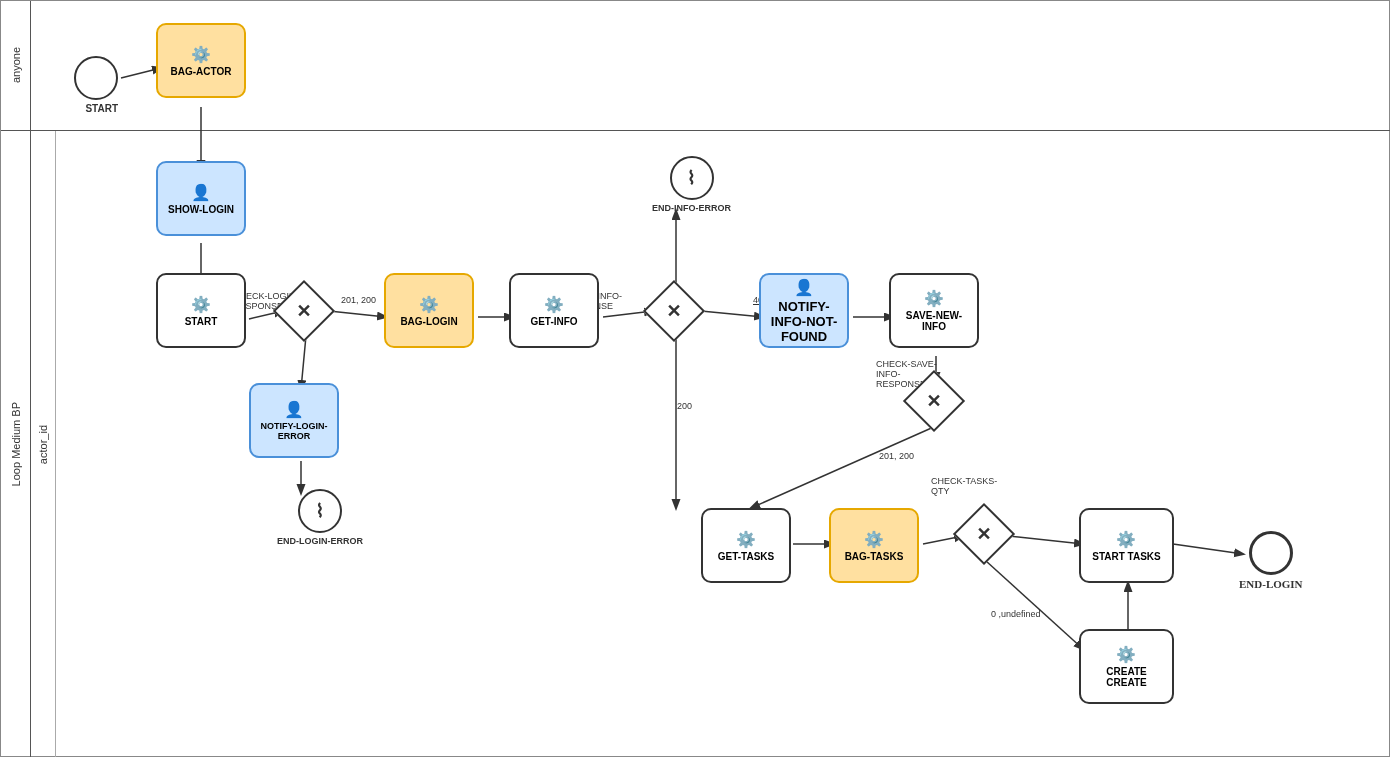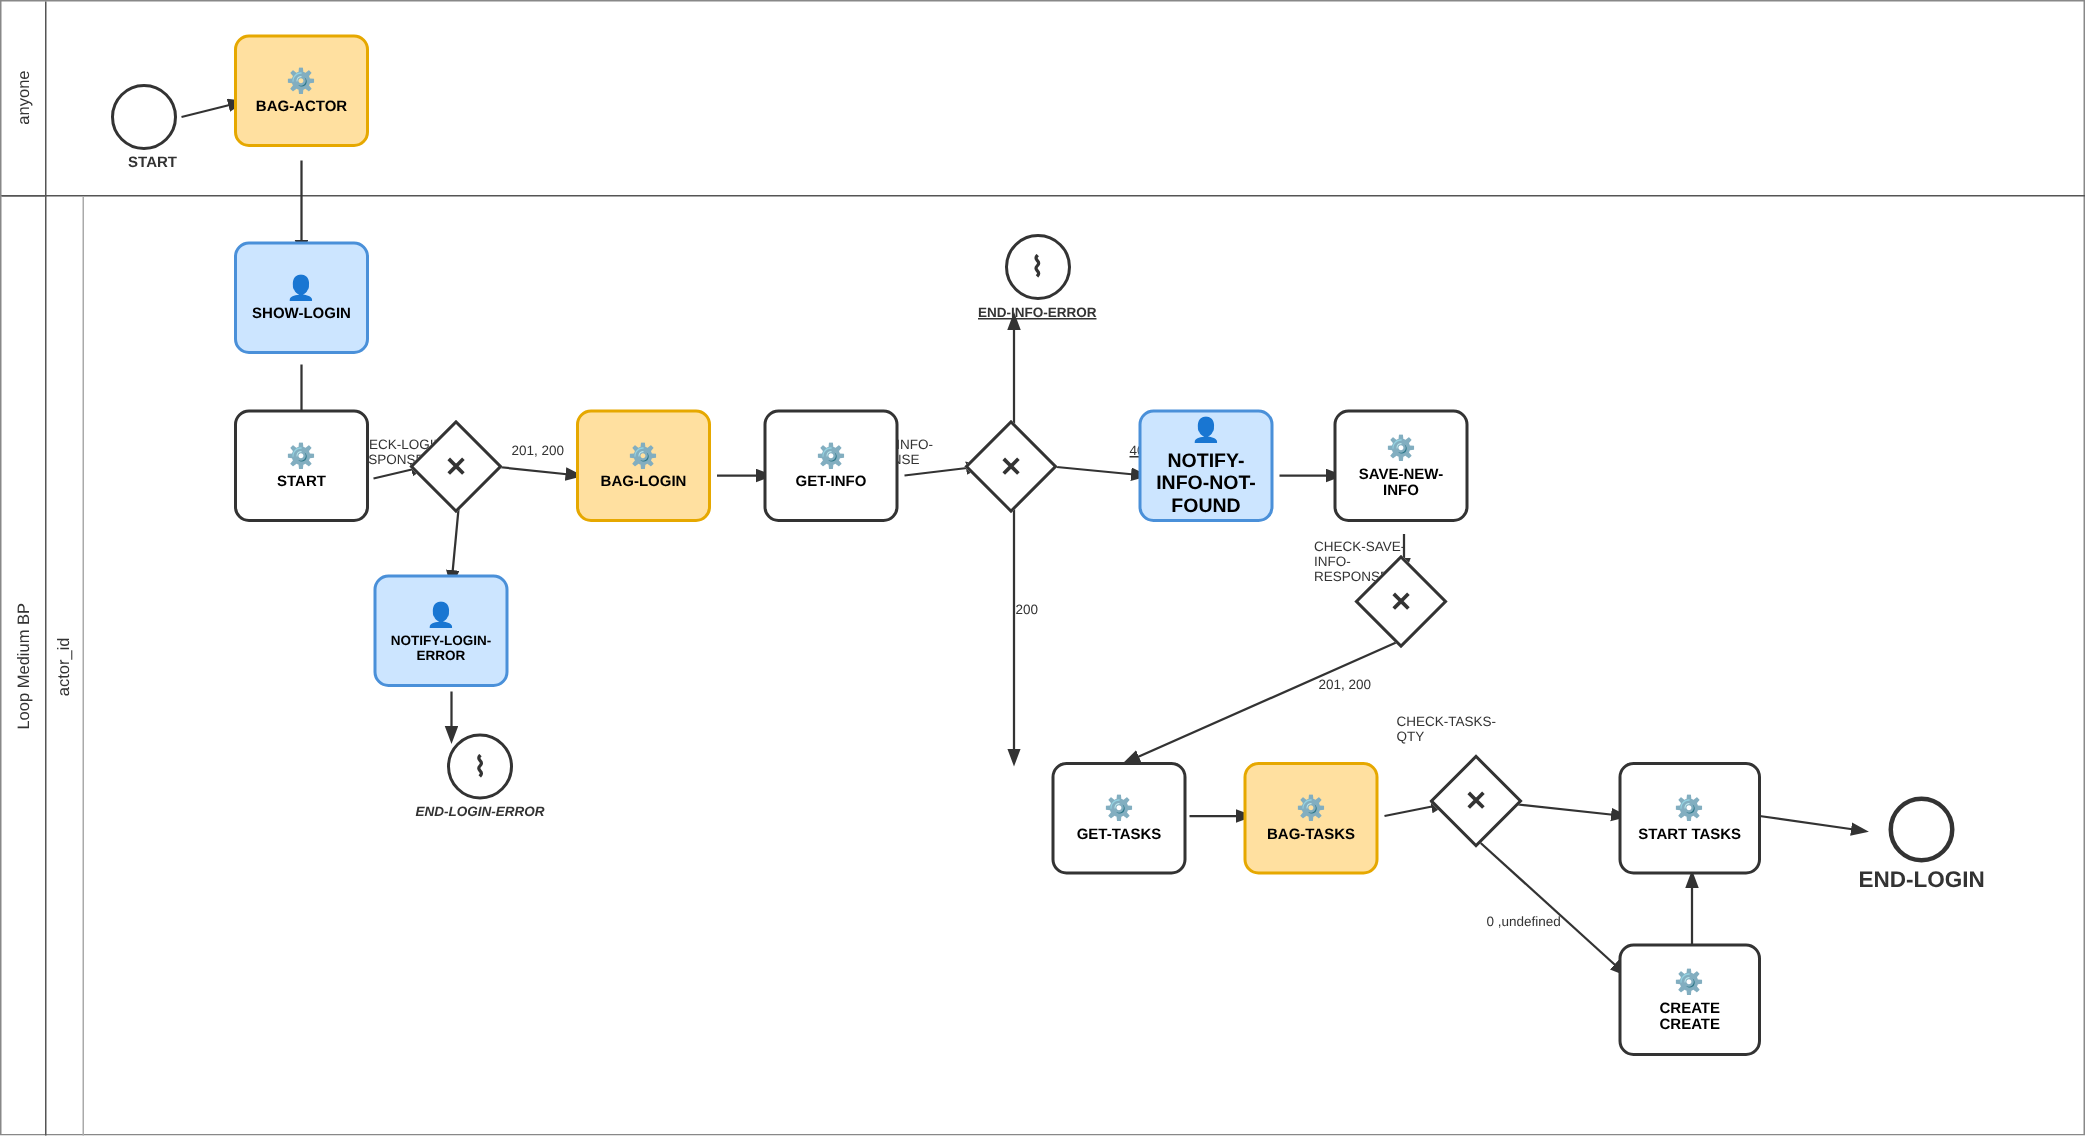--- a/index.html
+++ b/index.html
@@ -296,21 +296,21 @@
     <div class="task-box blue">
       <span class="task-icon">👤</span>
       <span style="font-size:9px;">NOTIFY-LOGIN-ERROR</span>
     </div>
   </div>
 
   <div class="node" style="left:276px;top:488px;">
     <div class="error-event">
       <span class="wave-icon">⌇</span>
     </div>
-    <div class="node-label" style="font-size:9px;font-style:italic;">END-LOGIN-ERROR</div>
+    <div class="node-label" style="font-size:9px;">END-LOGIN-ERROR</div>
   </div>
 
   <div class="node" style="left:383px;top:272px;">
     <div class="task-box orange">
       <span class="task-icon">⚙️</span>
       <span>BAG-LOGIN</span>
     </div>
   </div>
 
   <div class="node" style="left:508px;top:272px;">
@@ -324,21 +324,21 @@
     <div class="gateway">
       <div class="gateway-diamond"></div>
       <span class="gateway-x">✕</span>
     </div>
   </div>
 
   <div class="node" style="left:651px;top:155px;">
     <div class="error-event">
       <span class="wave-icon">⌇</span>
     </div>
-    <div class="node-label" style="font-size:9px;text-decoration:underline;">END-INFO-ERROR</div>
+    <div class="node-label" style="font-size:9px;">END-INFO-ERROR</div>
   </div>
 
   <div class="node" style="left:758px;top:272px;">
     <div class="task-box blue">
       <span class="task-icon">👤</span>
       <span style="font-size:13px;">NOTIFY-INFO-NOT-FOUND</span>
     </div>
   </div>
 
   <div class="node" style="left:888px;top:272px;">
@@ -378,21 +378,21 @@
 
   <div class="node" style="left:1078px;top:507px;">
     <div class="task-box white" style="width:95px;">
       <span class="task-icon">⚙️</span>
       <span>START TASKS</span>
     </div>
   </div>
 
   <div class="node" style="left:1238px;top:530px;">
     <div class="event-circle end"></div>
-    <div class="node-label" style="font-size:15px;">END-LOGIN</div>
+    <div class="node-label" style="font-size:11px;font-family:Liberation Serif, serif;">END-LOGIN</div>
   </div>
 
   <div class="node" style="left:1078px;top:628px;">
     <div class="task-box white" style="width:95px;">
       <span class="task-icon">⚙️</span>
       <span>CREATE CREATE</span>
     </div>
   </div>
 
 </div>

